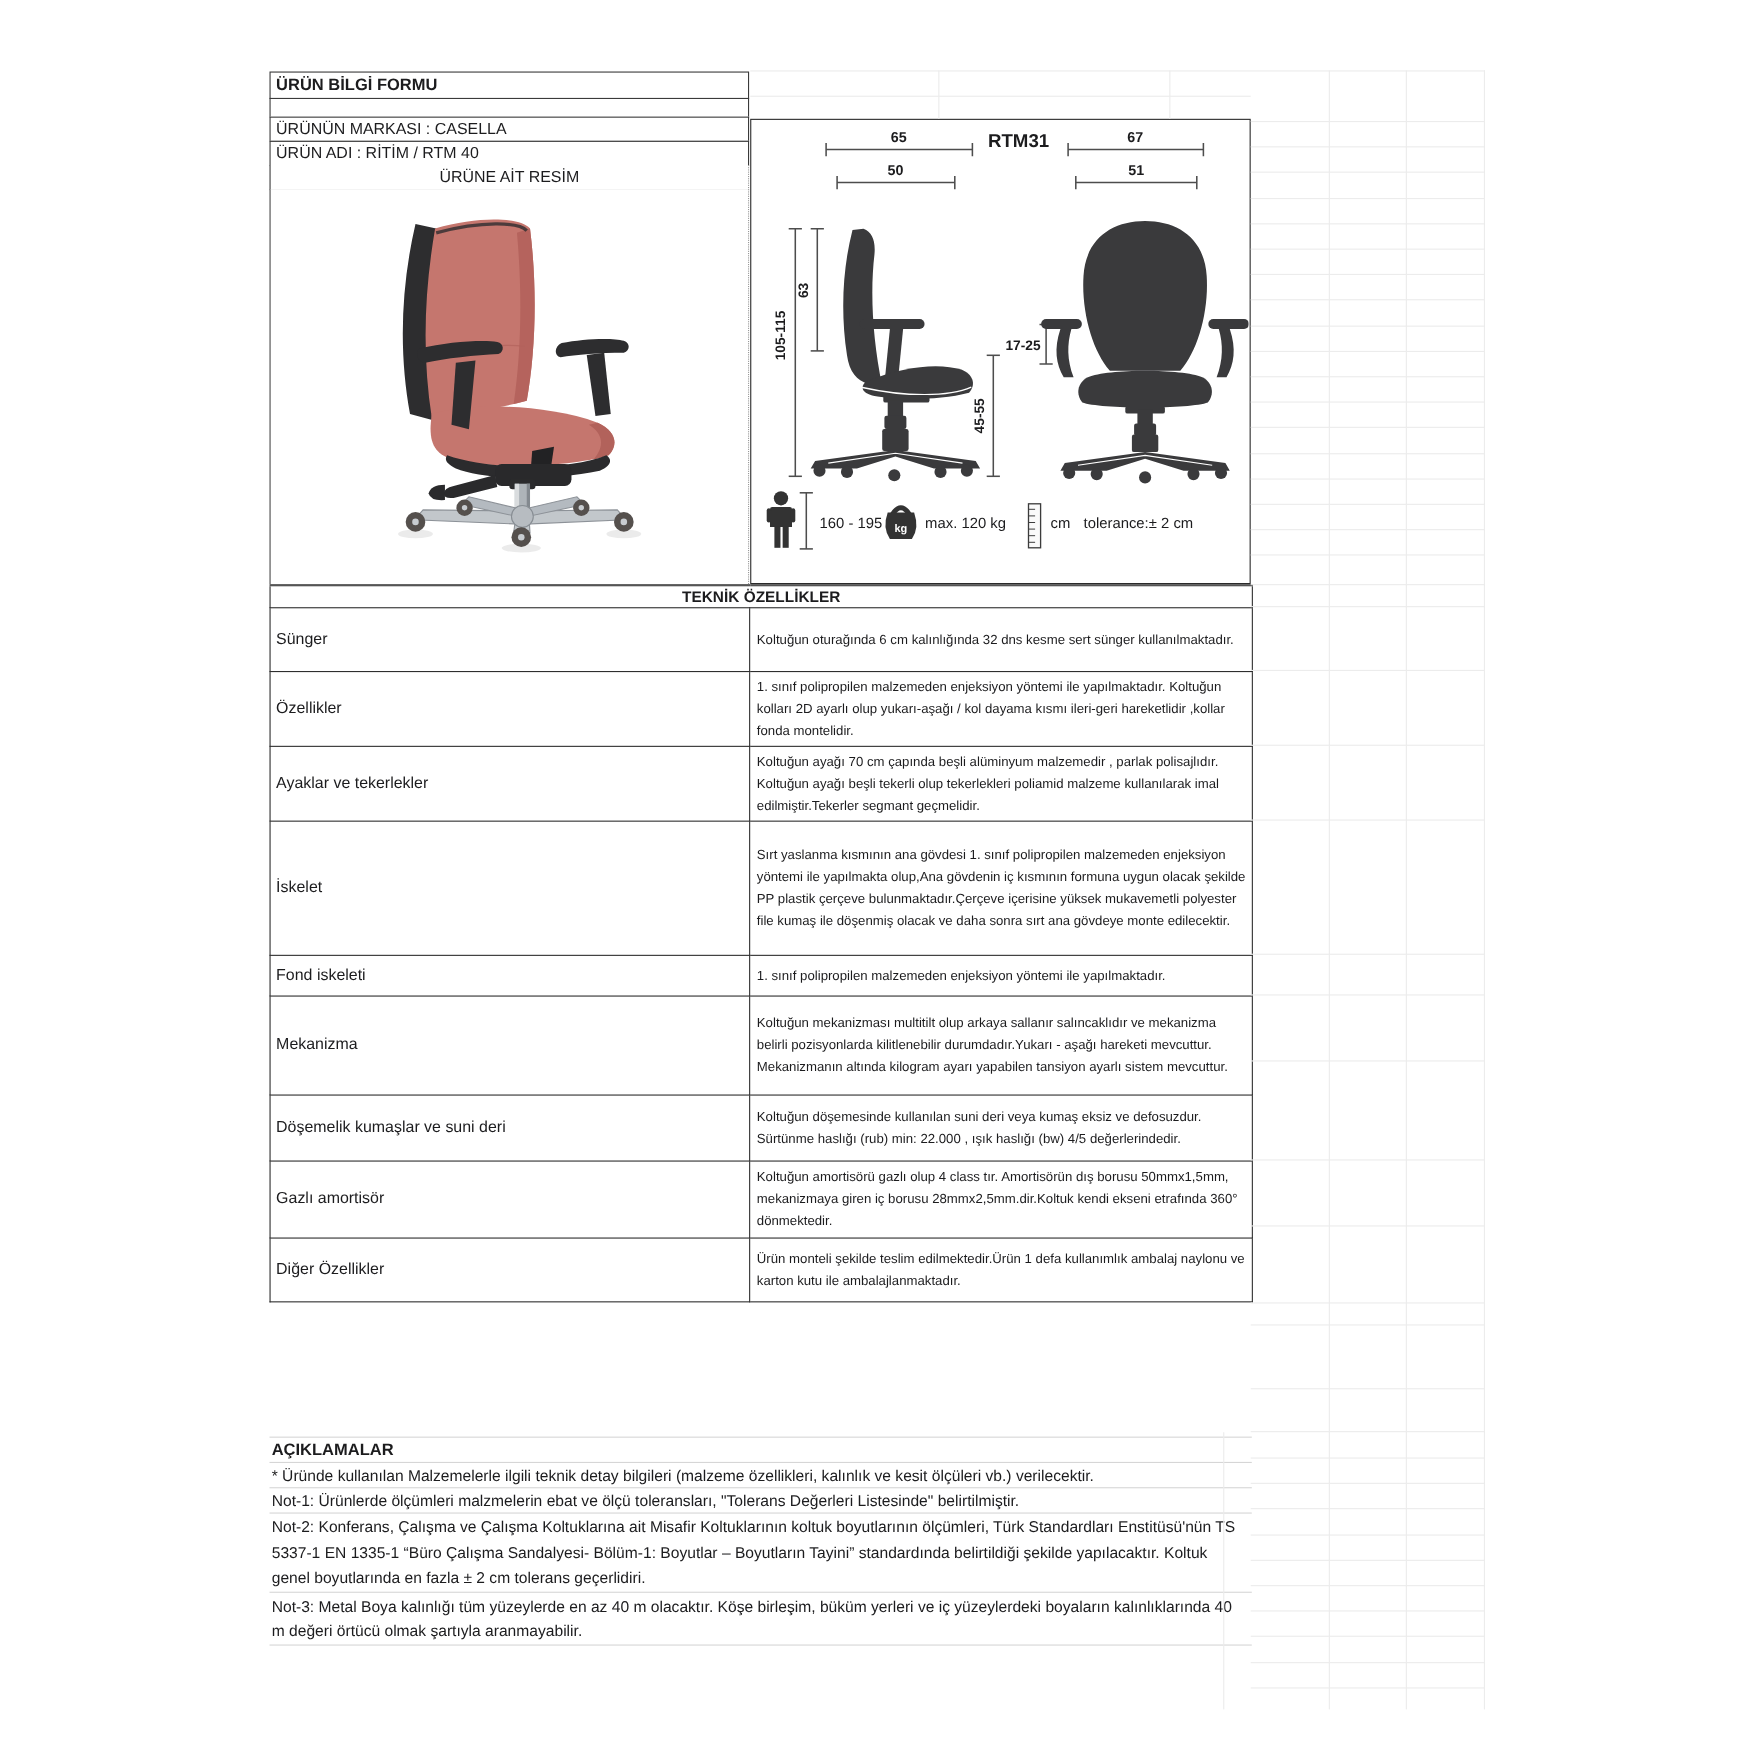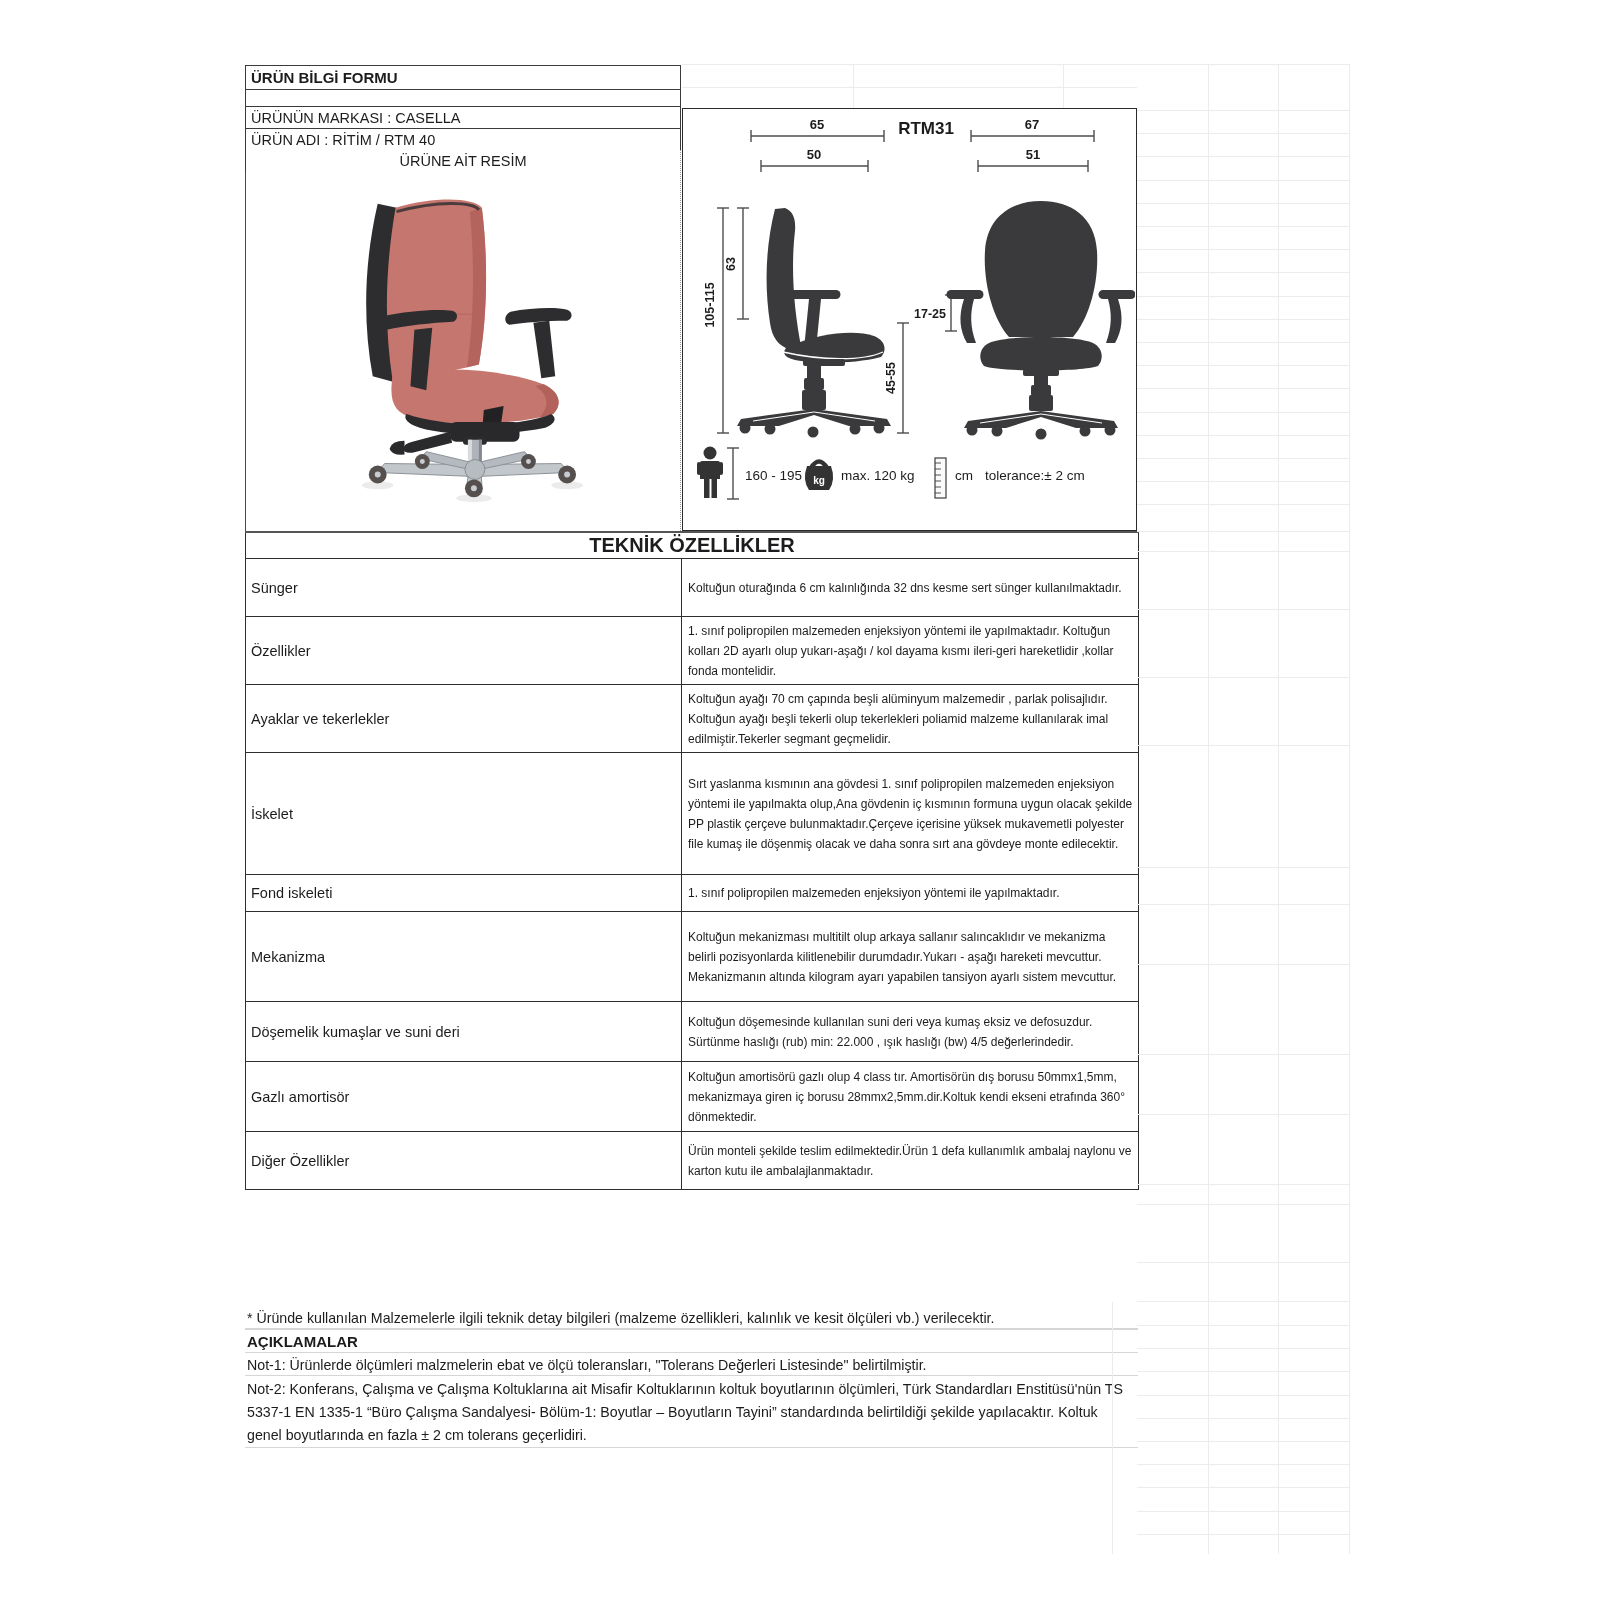--- a/index.html
+++ b/index.html
@@ -9,21 +9,21 @@
   .hcell{border:1.4px solid #3a3a3a;display:flex;align-items:center;padding-left:5px;font-size:14.5px;background:#fff;}
   .hcell.bold{font-weight:bold;font-size:15px;}
   .hcell.center{justify-content:center;padding-left:0;}
   #gap-row{border-left:1.4px solid #3a3a3a;border-right:1.4px solid #3a3a3a;}
   #caption-row{border-top:none;border-bottom:1px solid #b3b3b3;border-right:1px dotted #979797;border-left:1.4px solid #3a3a3a;}
   #photo-box{border-left:1.3px solid #4a4a4a;border-right:1px dotted #979797;background:#fff;}
   #diagram-box{border:1.6px solid #2a2a2a;background:#fff;}
   
   #spec-table{position:absolute;left:245px;top:531px;width:893px;border-collapse:collapse;table-layout:fixed;background:#fff;}
   #spec-table td,#spec-table th{border:1.4px solid #2e2e2e;vertical-align:middle;box-sizing:border-box;overflow:hidden;}
-  #spec-table th{font-size:20px;font-weight:bold;text-align:center;height:20px;border-top:2px solid #555;}
+  #spec-table th{font-size:14px;font-weight:bold;text-align:center;height:20px;border-top:2px solid #555;}
   td.lab{font-size:14.5px;padding:1px 4px 1px 5px;}
   td.desc{font-size:12px;line-height:20px;padding:2px 5px 2px 6px;}
   
   #notes{position:absolute;left:245px;top:1306px;width:893px;}
   .note-row{box-sizing:border-box;border-bottom:1px solid #d6d6d6;font-size:14.2px;line-height:21px;padding:2px 4px 2px 2px;overflow:hidden;}
   .note-title{font-weight:bold;font-size:15px;border-top:1px solid #d6d6d6;display:flex;align-items:center;}
   .note-sm{font-size:13px;line-height:25px;}
   .gridline{position:absolute;background:#ececec;}
   svg text{font-family:"Liberation Sans",sans-serif;}
 </style>
@@ -259,24 +259,25 @@
         <td class="desc">Koltuğun amortisörü gazlı olup 4 class tır. Amortisörün dış borusu 50mmx1,5mm, mekanizmaya giren iç borusu 28mmx2,5mm.dir.Koltuk kendi ekseni etrafında 360° dönmektedir.</td>
       </tr>
   <tr style="height:58px">
         <td class="lab">Diğer Özellikler</td>
         <td class="desc">Ürün monteli şekilde teslim edilmektedir.Ürün 1 defa kullanımlık ambalaj naylonu ve karton kutu ile ambalajlanmaktadır.</td>
       </tr>
 </tbody>
   </table>
 
 <div id="notes">
+  <div class="note-row note-title" style="height:24px">AÇIKLAMALAR</div>
   <div class="note-row" style="height:23px">* Üründe kullanılan Malzemelerle ilgili teknik detay bilgileri (malzeme özellikleri, kalınlık ve kesit ölçüleri vb.)  verilecektir.</div>
-  <div class="note-row note-title" style="height:24px">AÇIKLAMALAR</div>
   <div class="note-row" style="height:23px">Not-1: Ürünlerde ölçümleri malzmelerin ebat ve ölçü toleransları, "Tolerans Değerleri Listesinde" belirtilmiştir.</div>
   <div class="note-row" style="height:72px;line-height:23px">Not-2: Konferans, Çalışma ve Çalışma Koltuklarına ait  Misafir Koltuklarının koltuk boyutlarının ölçümleri, Türk Standardları Enstitüsü'nün TS 5337-1 EN 1335-1 “Büro Çalışma Sandalyesi- Bölüm-1: Boyutlar – Boyutların Tayini” standardında belirtildiği şekilde yapılacaktır. Koltuk genel boyutlarında en fazla ± 2 cm tolerans geçerlidiri.</div>
+  <div class="note-row" style="height:48px;line-height:22px">Not-3: Metal Boya kalınlığı tüm yüzeylerde en az 40 m  olacaktır. Köşe birleşim, büküm yerleri ve iç yüzeylerdeki boyaların kalınlıklarında 40 m değeri örtücü olmak şartıyla aranmayabilir.</div>
 </div>
 
 <div class="gridline" style="left: 1208px; top: 64px; width: 1px; height: 1490px;"></div>
 <div class="gridline" style="left: 1278px; top: 64px; width: 1px; height: 1490px;"></div>
 <div class="gridline" style="left: 1349px; top: 64px; width: 1px; height: 1490px;"></div>
 <div class="gridline" style="left: 1112px; top: 1302px; width: 1px; height: 252px;"></div>
 <div class="gridline" style="left: 853px; top: 64px; width: 1px; height: 44px;"></div>
 <div class="gridline" style="left: 1063px; top: 64px; width: 1px; height: 44px;"></div>
 <div class="gridline" style="left: 682px; top: 64px; width: 668px; height: 1px;"></div>
 <div class="gridline" style="left: 682px; top: 87px; width: 455px; height: 1px;"></div>

